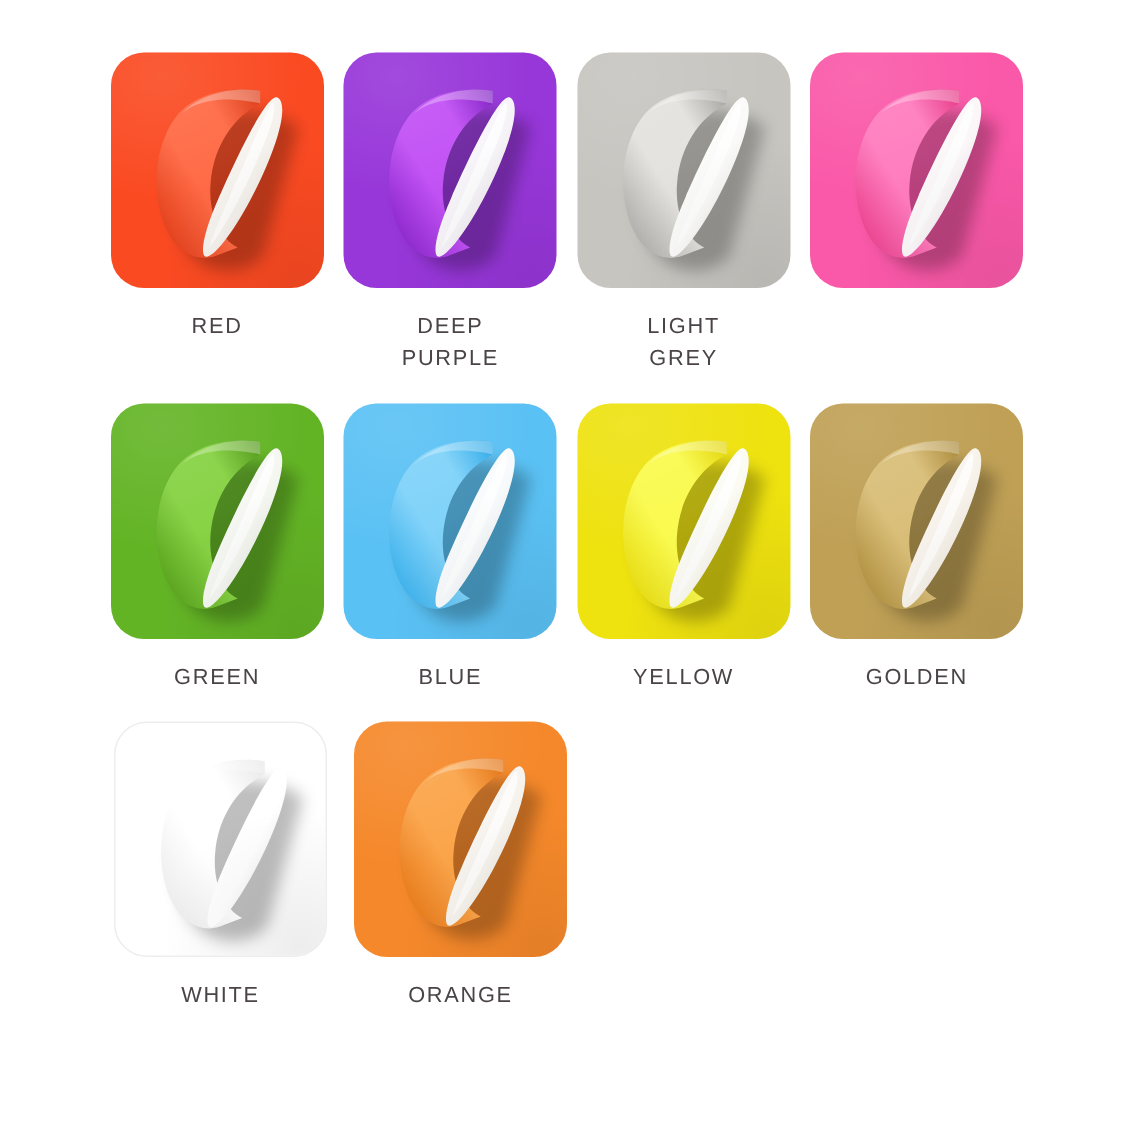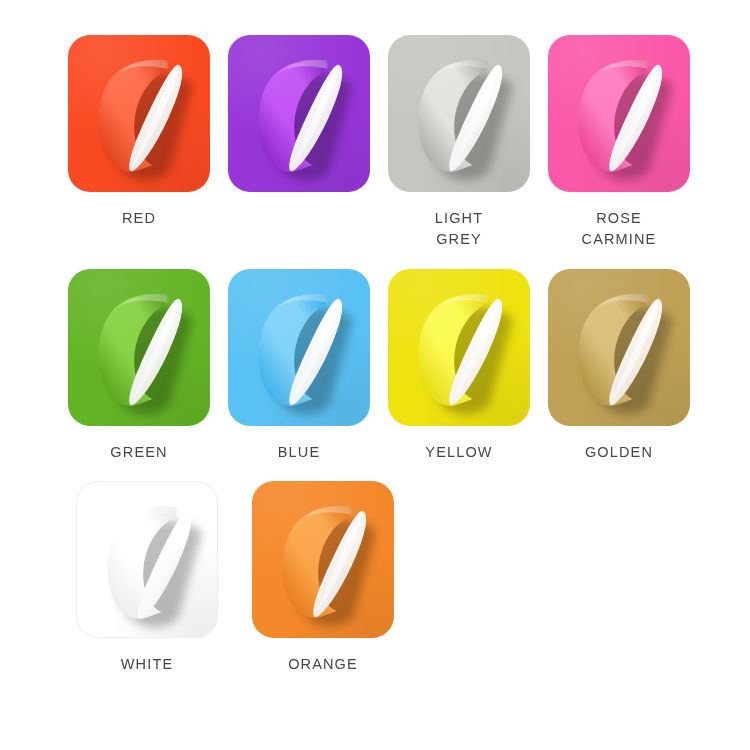--- a/index.html
+++ b/index.html
@@ -25,21 +25,21 @@
 
   .grid-row {
     display: flex;
     flex-direction: row;
     align-items: flex-start;
     margin-bottom: 18px;
   }
 
   .swatch-cell {
     width: 158px;
-    margin-right: 18px;
+    margin-right: 2px;
     display: flex;
     flex-direction: column;
     align-items: center;
   }
 
   
   .swatch-tile {
     position: relative;
     width: 142px;
     height: 157px;
@@ -138,20 +138,22 @@
               </filter>
             </defs>
             <path d="M44 42 C30 74 32 104 46 124 C58 140 82 142 96 128 L120 42 C104 28 62 24 44 42 Z" fill="rgba(0,0,0,0.26)" filter="url(#shadow1)" transform="translate(5,8)"></path>
             <path d="M99.5 25.5 C78 22 54 28 42.5 44 C28 64 26.5 98 38 120 C45 133.5 58 140 70 135.5 L84.5 130 C72 124 64.5 106 66.5 86 C68.5 64 80 44 99.5 34 Z" fill="url(#bandg1)"></path>
             <path d="M99.5 25.5 C80 22.5 58 28 46 42 C52 35 66 30.5 82 31.5 C90 32 96 33 99.5 34 Z" fill="rgba(255,255,255,0.30)"></path>
             <path d="M111 30 C118 34 113 56 100 84 C87.5 111 72 133.5 64.5 136 C58.5 138 61 121 72 96.5 C84 69 104.5 26.5 111 30 Z" fill="url(#lensg1)"></path>
             <path d="M108 33 C112 37 104 58 93 82 C82 106 70 125 65.5 130 C69 118 80 94 90 71 C99 50 105.5 35 108 33 Z" fill="rgba(255,255,255,0.72)"></path>
           </svg>
           <div class="tile-sheen"></div>
         </div>
+        <div class="swatch-label">DEEP
+PURPLE</div>
       </div>
       <div class="swatch-cell">
         <div class="swatch-tile" style="background: rgb(198, 197, 192);">
           <svg class="band-art" viewBox="0 0 142 157">
             <defs>
               <linearGradient id="bandg2" x1="0" y1="1" x2="1" y2="0">
                 <stop offset="0" stop-color="#9D9C98" stop-opacity="1"></stop>
                 <stop offset="0.42" stop-color="#E3E2DE" stop-opacity="1"></stop>
                 <stop offset="0.72" stop-color="#E3E2DE" stop-opacity="1"></stop>
                 <stop offset="1" stop-color="#9D9C98" stop-opacity="1"></stop>
@@ -196,22 +198,20 @@
               </filter>
             </defs>
             <path d="M44 42 C30 74 32 104 46 124 C58 140 82 142 96 128 L120 42 C104 28 62 24 44 42 Z" fill="rgba(0,0,0,0.26)" filter="url(#shadow3)" transform="translate(5,8)"></path>
             <path d="M99.5 25.5 C78 22 54 28 42.5 44 C28 64 26.5 98 38 120 C45 133.5 58 140 70 135.5 L84.5 130 C72 124 64.5 106 66.5 86 C68.5 64 80 44 99.5 34 Z" fill="url(#bandg3)"></path>
             <path d="M99.5 25.5 C80 22.5 58 28 46 42 C52 35 66 30.5 82 31.5 C90 32 96 33 99.5 34 Z" fill="rgba(255,255,255,0.30)"></path>
             <path d="M111 30 C118 34 113 56 100 84 C87.5 111 72 133.5 64.5 136 C58.5 138 61 121 72 96.5 C84 69 104.5 26.5 111 30 Z" fill="url(#lensg3)"></path>
             <path d="M108 33 C112 37 104 58 93 82 C82 106 70 125 65.5 130 C69 118 80 94 90 71 C99 50 105.5 35 108 33 Z" fill="rgba(255,255,255,0.72)"></path>
           </svg>
           <div class="tile-sheen"></div>
         </div>
-        <div class="swatch-label">ROSE
-CARMINE</div>
       </div>
     </div>
     <div class="grid-row">
       <div class="swatch-cell">
         <div class="swatch-tile" style="background: rgb(99, 180, 37);">
           <svg class="band-art" viewBox="0 0 142 157">
             <defs>
               <linearGradient id="bandg5" x1="0" y1="1" x2="1" y2="0">
                 <stop offset="0" stop-color="#4B9312" stop-opacity="1"></stop>
                 <stop offset="0.42" stop-color="#86D243" stop-opacity="1"></stop>

